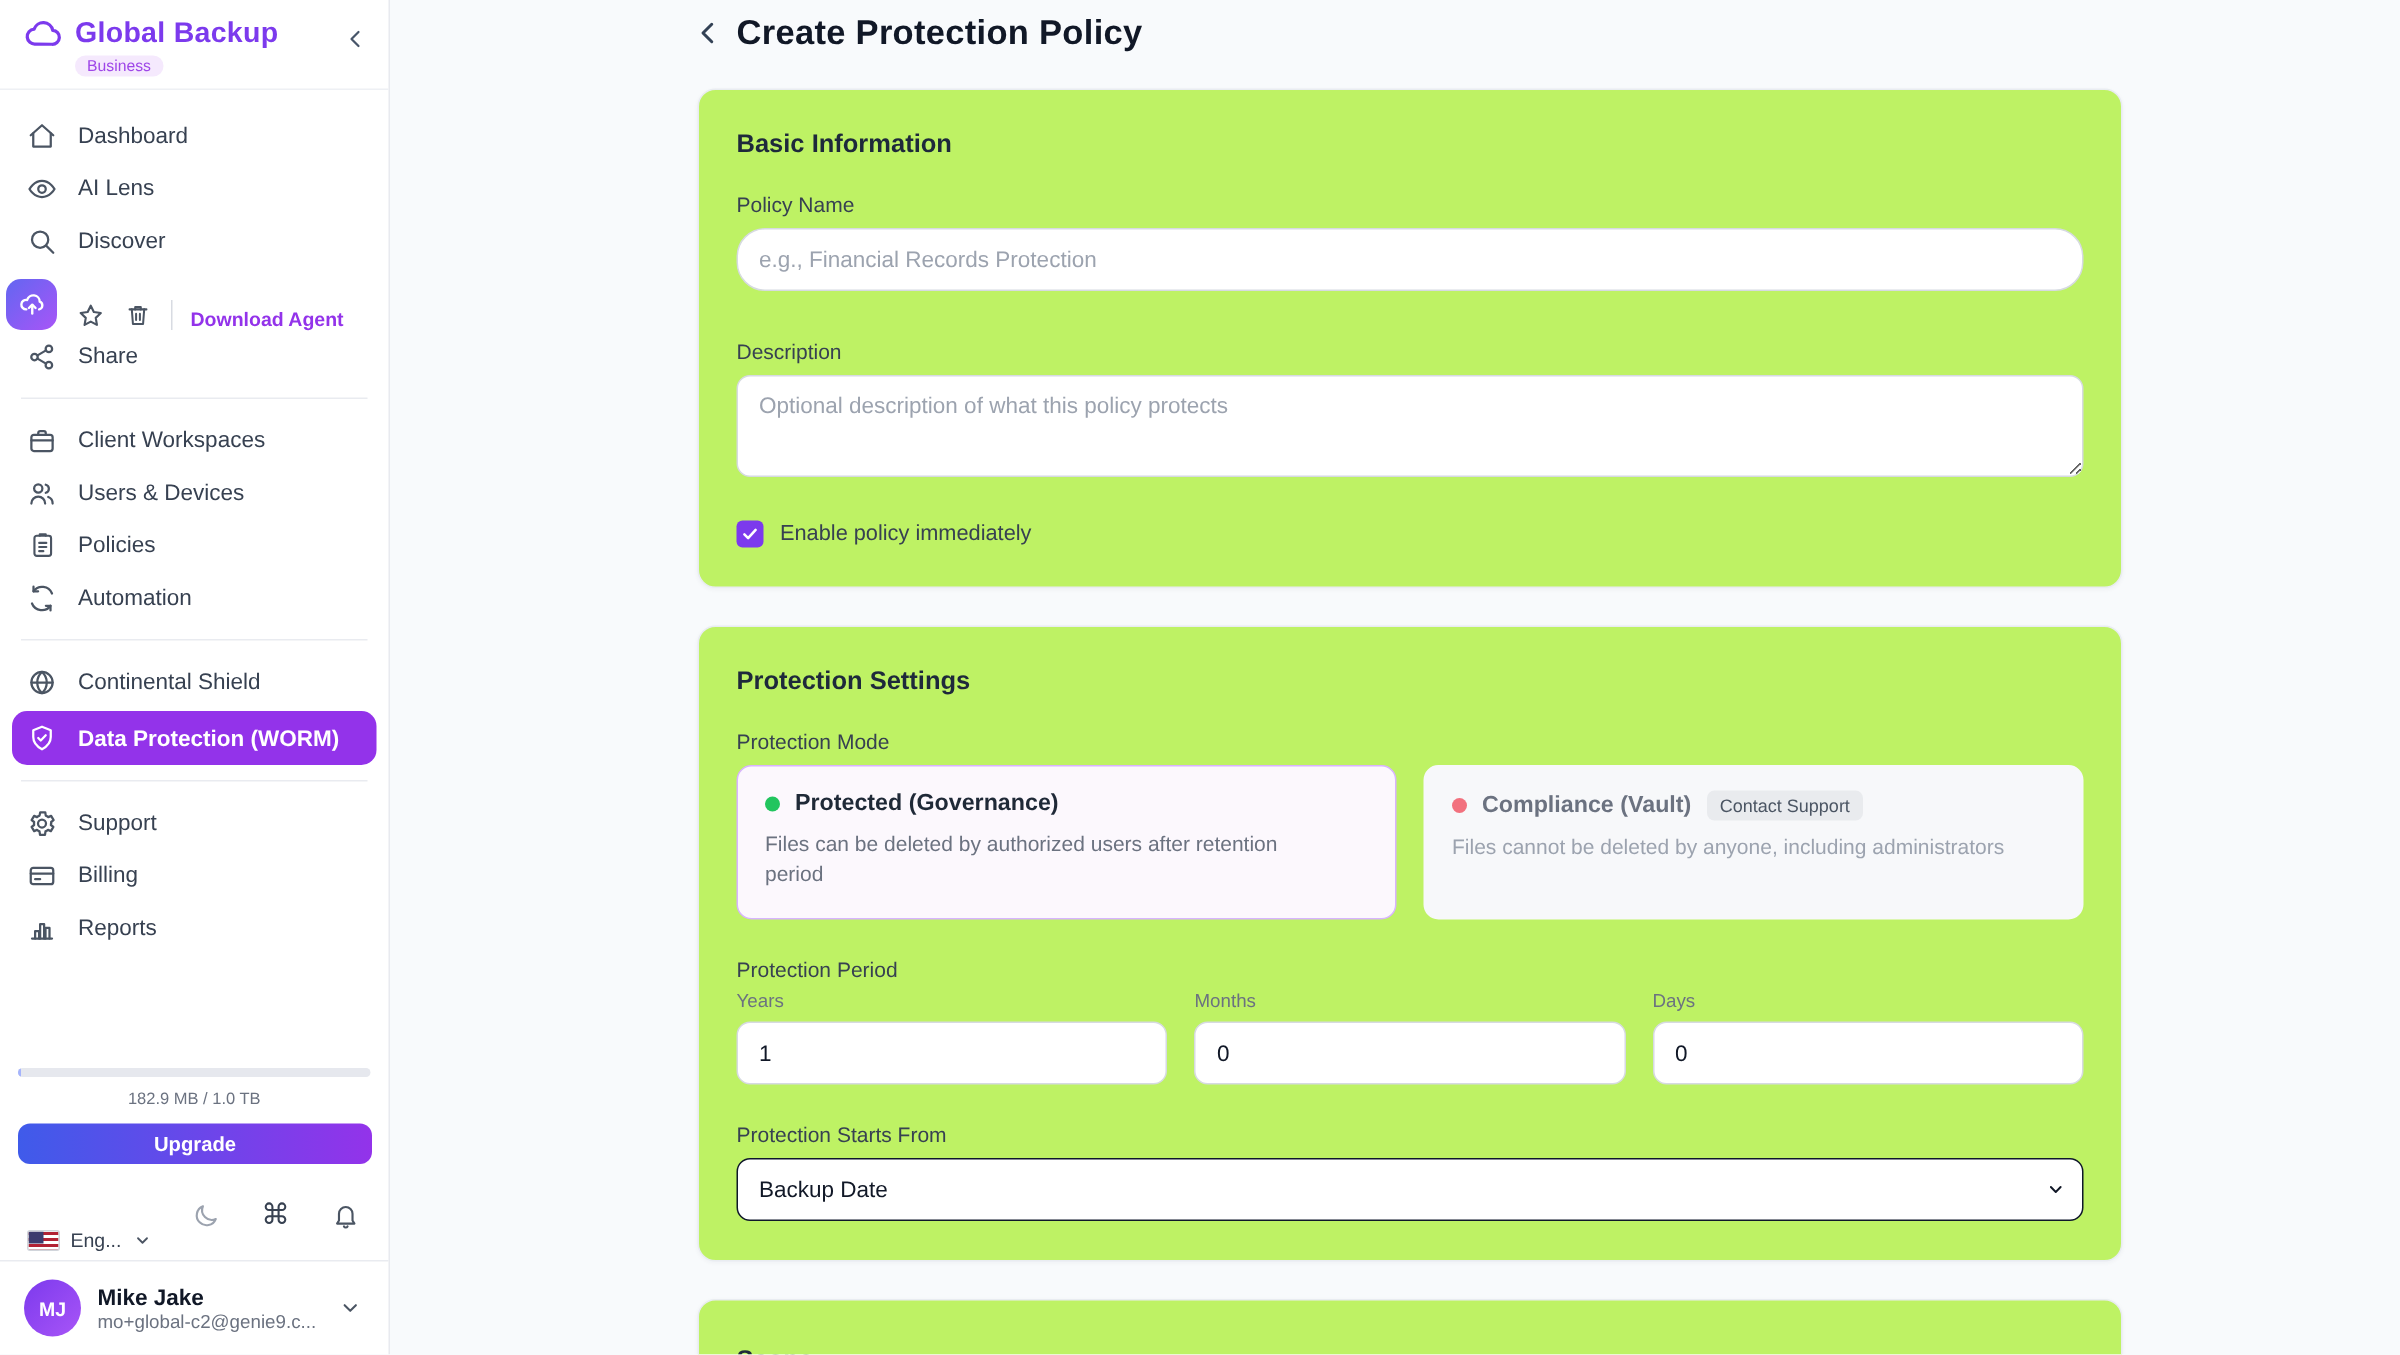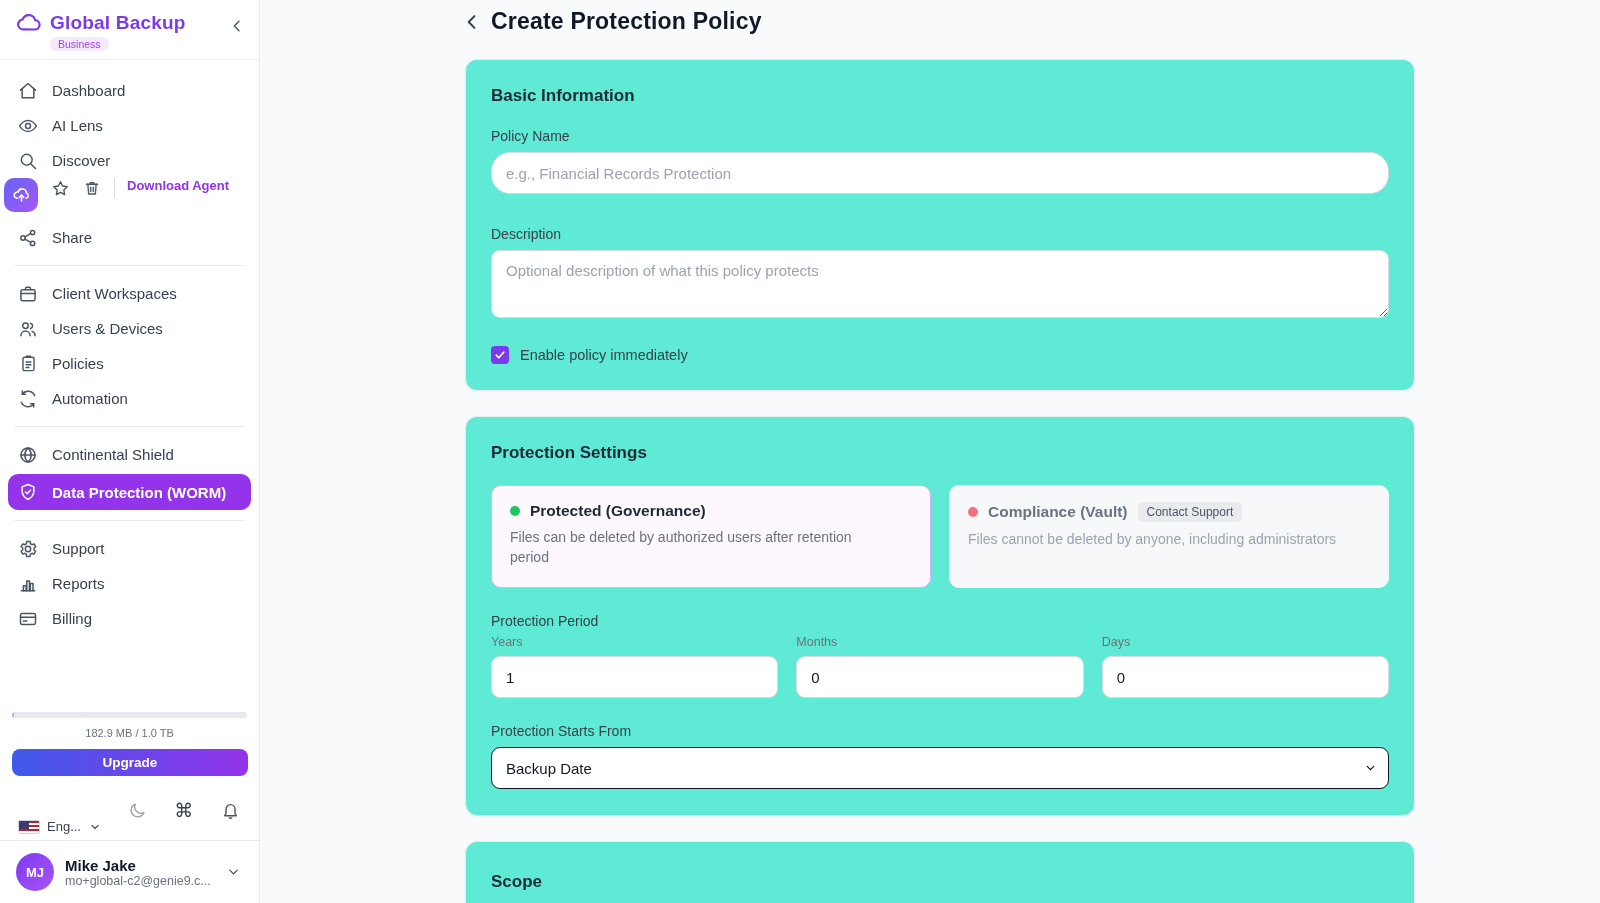--- a/index.html
+++ b/index.html
@@ -18,21 +18,21 @@
   .collapse-btn { position:absolute; right:14px; top:18px; color:#475569; cursor:pointer; }
 
   
   .nav { padding-top:13px; }
   .nav-item { display:flex; align-items:center; gap:14px; height:35px; padding:0 18px; font-size:15px; color:#374151; cursor:pointer; }
   .nav-item .ic { width:20px; height:20px; display:flex; align-items:center; justify-content:center; color:#4b5563; }
   .nav-item.selected { background:#9333ea; color:#ffffff; border-radius:10px; margin:2px 8px; height:36px; padding:0 10px; font-weight:600; }
   .nav-item.selected .ic { color:#ffffff; }
   .nav-divider { height:1px; background:#e9ebf0; margin:10px 14px; }
 
-  .agent-row { display:flex; align-items:flex-start; gap:12px; height:42px; padding:0 4px; }
+  .agent-row { display:flex; align-items:flex-end; gap:12px; height:42px; padding:0 4px; }
   .agent-btn { width:34px; height:34px; border-radius:10px; background:linear-gradient(135deg,#6366f1,#a855f7); display:flex; align-items:center; justify-content:center; color:#fff; cursor:pointer; }
   .agent-ic { width:20px; height:20px; display:flex; align-items:center; justify-content:center; color:#4b5563; cursor:pointer; }
   .vdiv { width:1px; height:20px; background:#d8dbe2; }
   .download-link { font-size:13px; font-weight:600; color:#9333ea; cursor:pointer; }
 
   .sb-spacer { flex:1; }
 
   
   .storage-track { height:6px; border-radius:3px; background:#e6e8ee; margin:0 12px; overflow:hidden; }
   .storage-fill { height:100%; width:2px; background:#a5b4fc; border-radius:3px; }
@@ -51,21 +51,21 @@
   .avatar { width:38px; height:38px; border-radius:50%; background:linear-gradient(135deg,#7c3aed,#a855f7); color:#fff; font-size:13px; font-weight:700; display:flex; align-items:center; justify-content:center; flex-shrink:0; }
   .user-name { font-size:15px; font-weight:700; color:#111827; }
   .user-email { font-size:12.5px; color:#6b7280; max-width:150px; white-space:nowrap; overflow:hidden; text-overflow:ellipsis; }
   .user-chevron { position:absolute; right:18px; top:50%; transform:translateY(-50%); color:#4b5563; }
 
   
   .page-head { display:flex; align-items:center; gap:9px; padding:8px 0 0 202px; }
   .back-btn { color:#334155; cursor:pointer; display:flex; align-items:center; }
   .page-title { font-size:23px; font-weight:700; color:#111827; letter-spacing:.2px; }
 
-  .card { width:950px; margin-left:205px; background:#5eead4; border:1px solid #e9ecf1; border-radius:12px; box-shadow:0 1px 3px rgba(15,23,42,.04); padding:26px 25px; }
+  .card { width:950px; margin-left:205px; background:#bef264; border:1px solid #e9ecf1; border-radius:12px; box-shadow:0 1px 3px rgba(15,23,42,.04); padding:26px 25px; }
   .card-1 { margin-top:24px; }
   .card-2 { margin-top:25px; }
   .card-3 { margin-top:25px; height:220px; }
   .card-title { font-size:17px; font-weight:700; color:#1e293b; margin-bottom:22px; }
 
   .field-label { font-size:14px; color:#374151; margin-bottom:8px; }
   .text-input { width:100%; height:42px; border:1px solid #d6dae1; border-radius:19px; padding:0 14px; font-size:15px; color:#111827; font-family:"Liberation Sans",sans-serif; background:#fff; }
   .text-input::placeholder, textarea::placeholder { color:#9ca3af; }
   textarea.text-area { width:100%; height:68px; border:1px solid #d6dae1; border-radius:9px; padding:11px 14px; font-size:15px; color:#111827; resize:vertical; font-family:"Liberation Sans",sans-serif; background:#fff; }
   .mt-field { margin-top:32px; }
@@ -273,38 +273,38 @@
               <circle cx="12" cy="12" r="3.2"></circle>
               <path d="M19.4 12a7.4 7.4 0 0 0-.1-1.2l2-1.5-2-3.4-2.3 1a7.4 7.4 0 0 0-2-1.2L14.6 3h-4L10 5.7a7.4 7.4 0 0 0-2 1.2l-2.3-1-2 3.4 2 1.5a7.4 7.4 0 0 0 0 2.4l-2 1.5 2 3.4 2.3-1a7.4 7.4 0 0 0 2 1.2l.4 2.7h4l.4-2.7a7.4 7.4 0 0 0 2-1.2l2.3 1 2-3.4-2-1.5c.1-.4.1-.8.1-1.2z"></path>
             </svg>
         </span>
         <span>Support</span>
       </div>
 
       <div class="nav-item">
         <span class="ic">
           <svg width="20" height="20" viewBox="0 0 24 24" fill="none" stroke="currentColor" stroke-width="1.8" stroke-linecap="round" stroke-linejoin="round">
+              <rect x="3" y="5.5" width="18" height="13" rx="2"></rect>
+              <path d="M3 10h18"></path>
+              <path d="M6.5 14.5h4"></path>
+            </svg>
+        </span>
+        <span>Billing</span>
+      </div>
+
+      <div class="nav-item">
+        <span class="ic">
+          <svg width="20" height="20" viewBox="0 0 24 24" fill="none" stroke="currentColor" stroke-width="1.8" stroke-linecap="round" stroke-linejoin="round">
               <path d="M4 20h16"></path>
               <path d="M6.5 20v-6h3.2v6"></path>
               <path d="M10.5 20V8.5h3.2V20"></path>
               <path d="M14.8 20v-8.5H18V20"></path>
             </svg>
         </span>
         <span>Reports</span>
-      </div>
-
-      <div class="nav-item">
-        <span class="ic">
-          <svg width="20" height="20" viewBox="0 0 24 24" fill="none" stroke="currentColor" stroke-width="1.8" stroke-linecap="round" stroke-linejoin="round">
-              <rect x="3" y="5.5" width="18" height="13" rx="2"></rect>
-              <path d="M3 10h18"></path>
-              <path d="M6.5 14.5h4"></path>
-            </svg>
-        </span>
-        <span>Billing</span>
       </div>
     </nav>
 
     <div class="sb-spacer"></div>
 
     <div class="storage-track">
       <div class="storage-fill"></div>
     </div>
     <div class="storage-text">182.9 MB / 1.0 TB</div>
 
@@ -385,20 +385,21 @@
               </svg>
           </span>
         </span>
         <span class="checkbox-label">Enable policy immediately</span>
       </div>
     </section>
 
     <section class="card card-2">
       <h2 class="card-title">Protection Settings</h2>
 
+      <div class="field-label">Protection Mode</div>
 
       <div class="mode-grid">
         <div class="mode-card selected">
           <div class="mode-head">
             <span class="dot dot-green"></span>
             <span class="mode-name">Protected (Governance)</span>
           </div>
           <div class="mode-desc">Files can be deleted by authorized users after retention period</div>
         </div>
 

